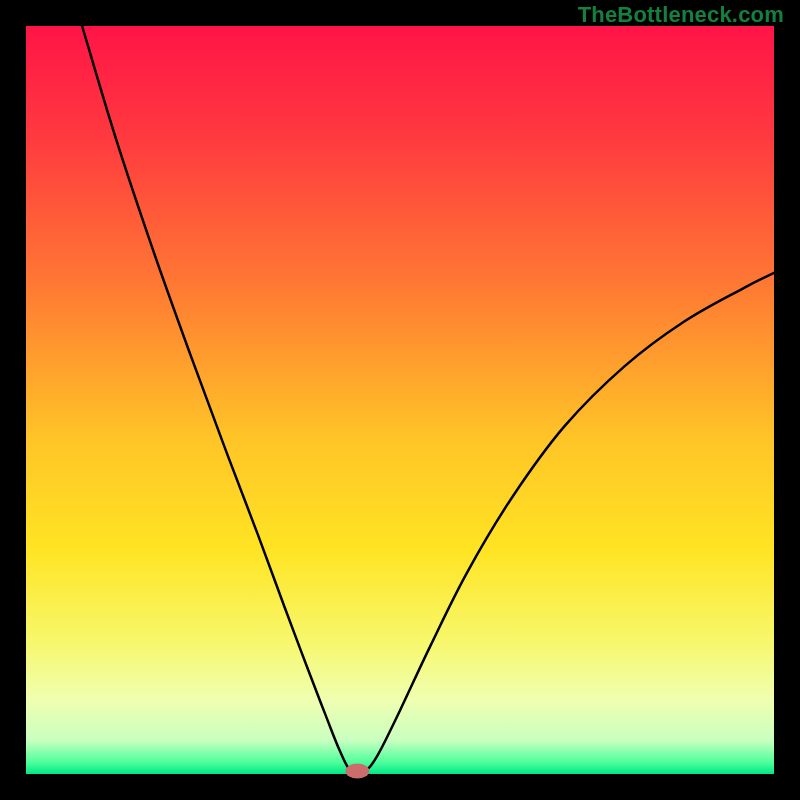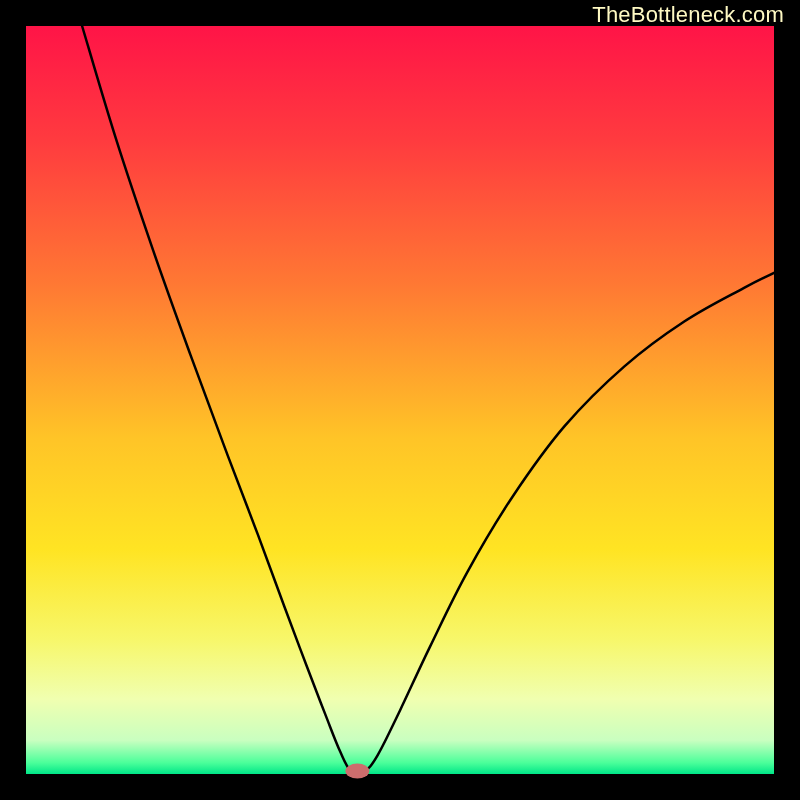--- a/index.html
+++ b/index.html
@@ -13,23 +13,23 @@
   .frame {
     width: 800px;
     height: 800px;
     position: relative;
   }
   .watermark {
     position: absolute;
     top: 2px;
     right: 16px;
     font-size: 22px;
-    color: #fef9c3;
+    color: #15803d;
     letter-spacing: 0.2px;
-    font-weight: 400;
+    font-weight: 700;
     z-index: 5;
   }
   svg {
     display: block;
   }
 </style>
 </head>
 <body>
 
 <div class="frame">

